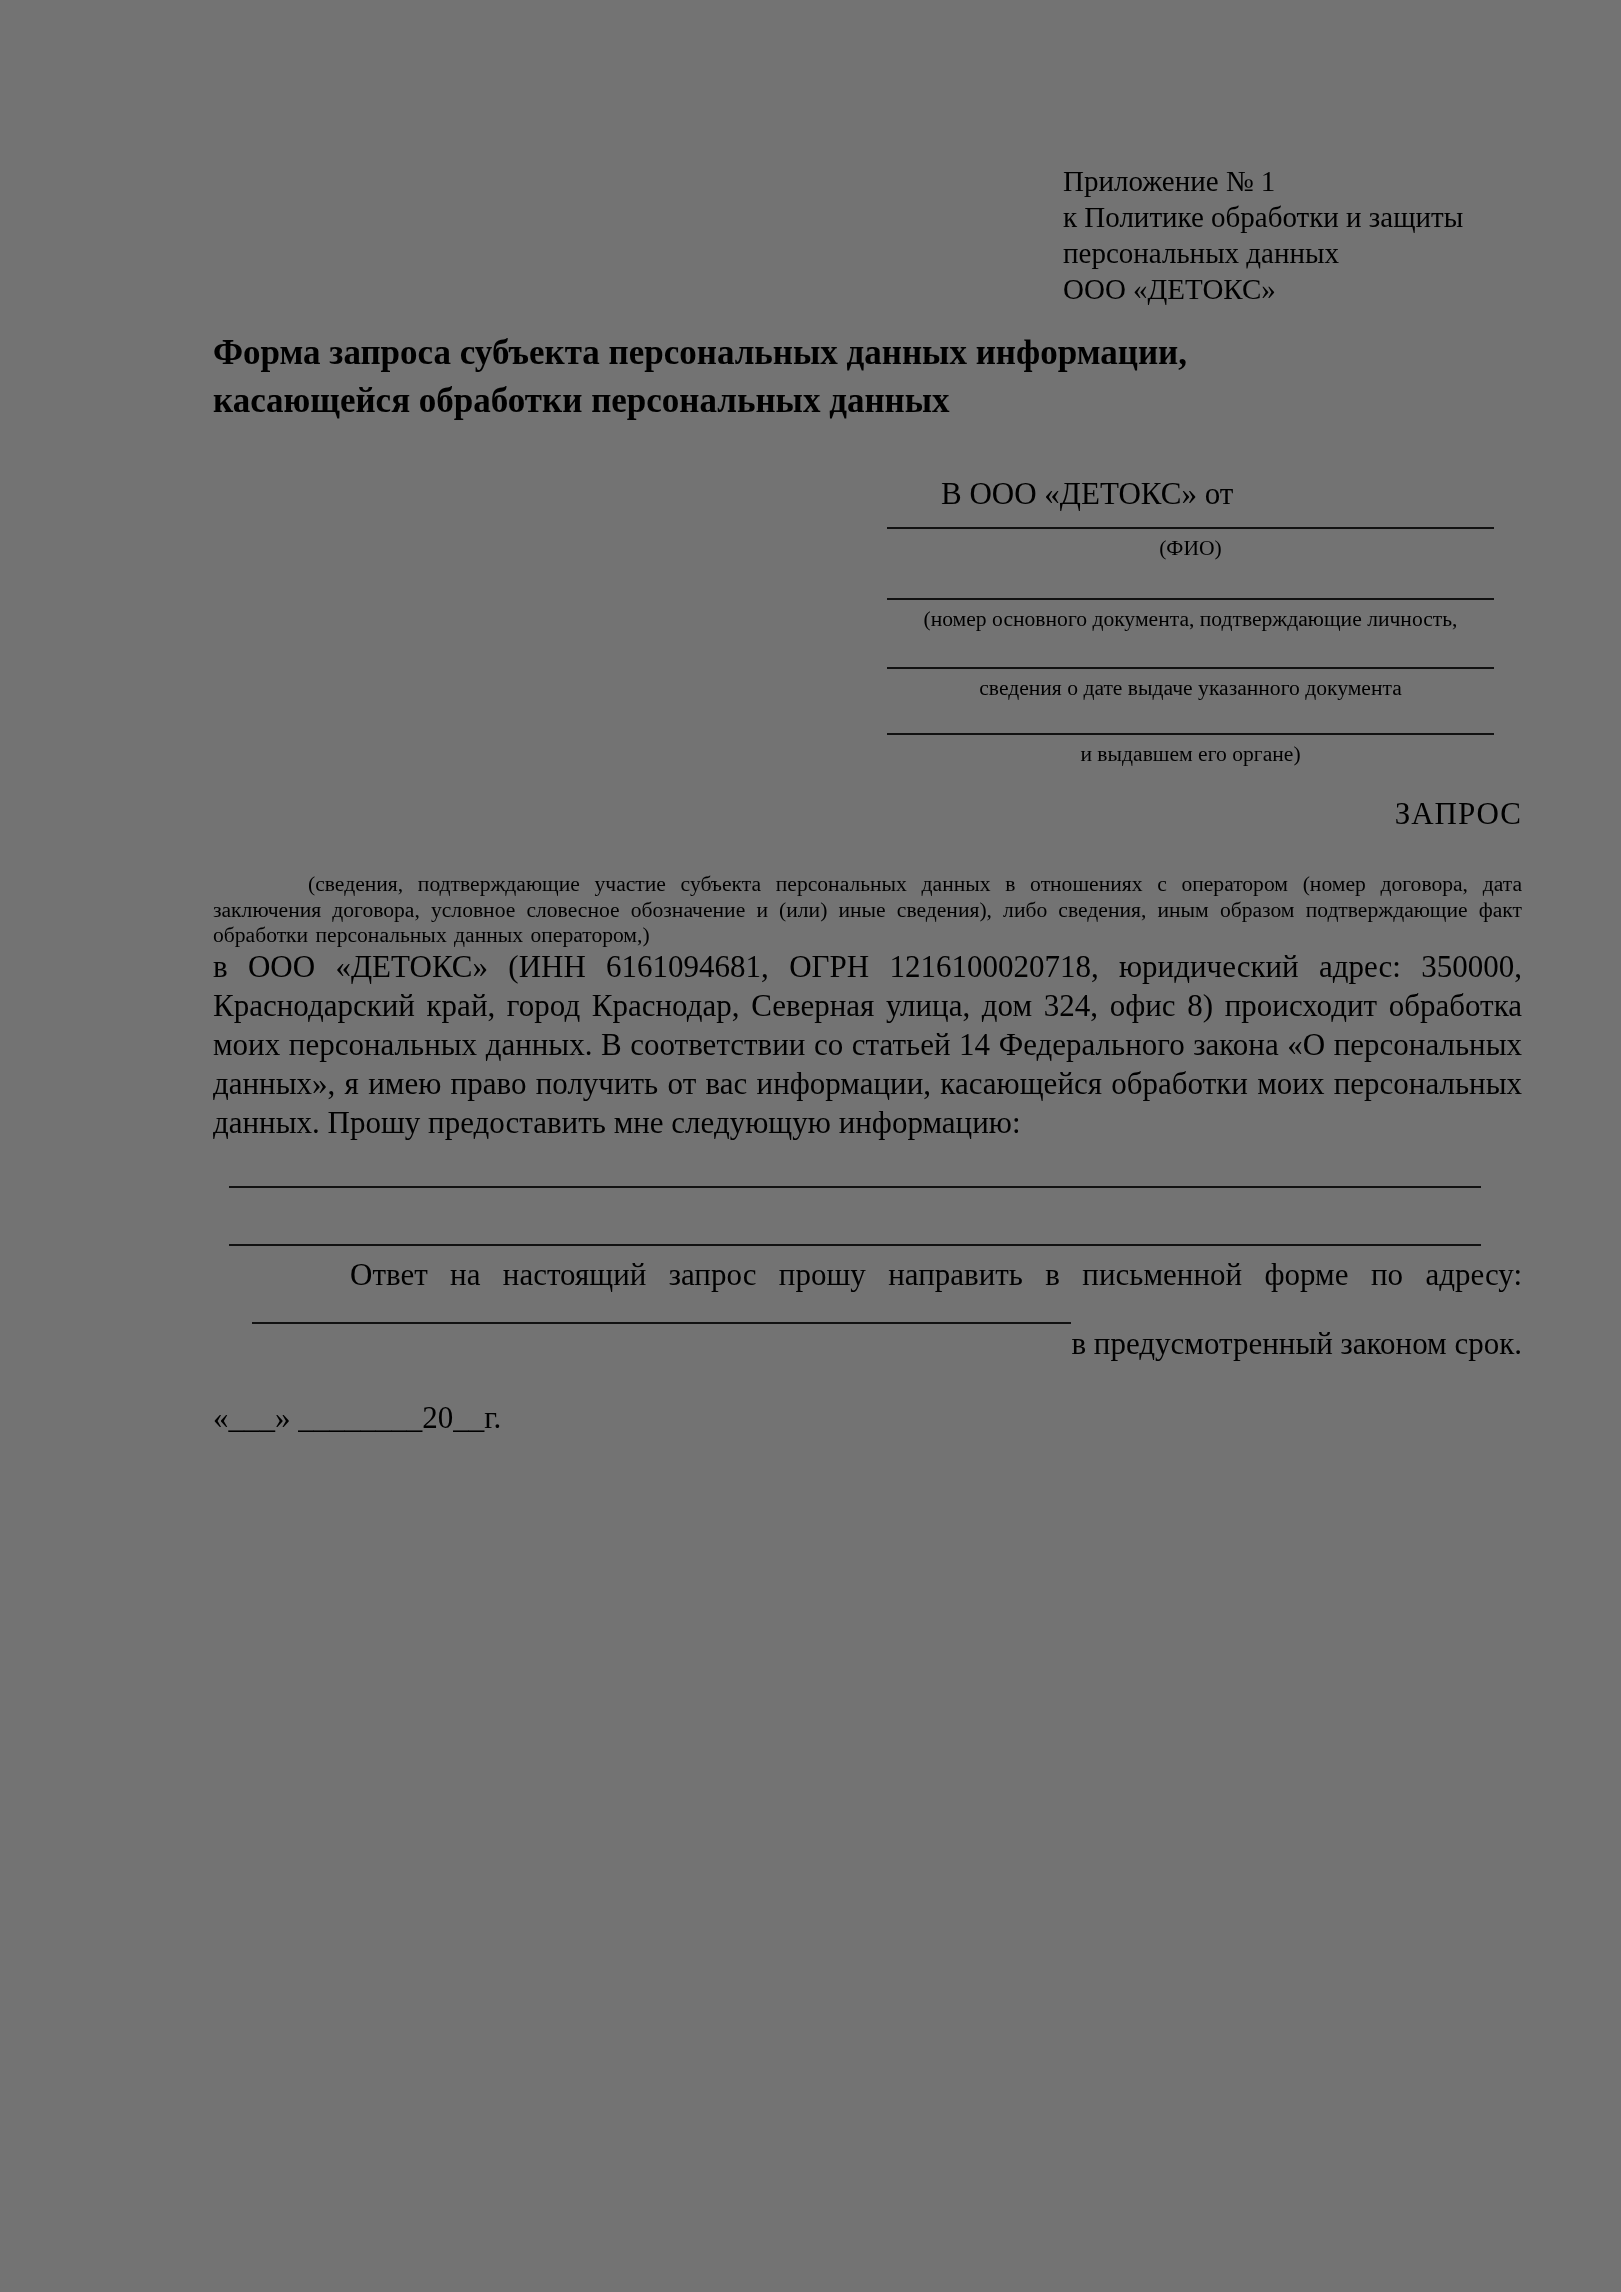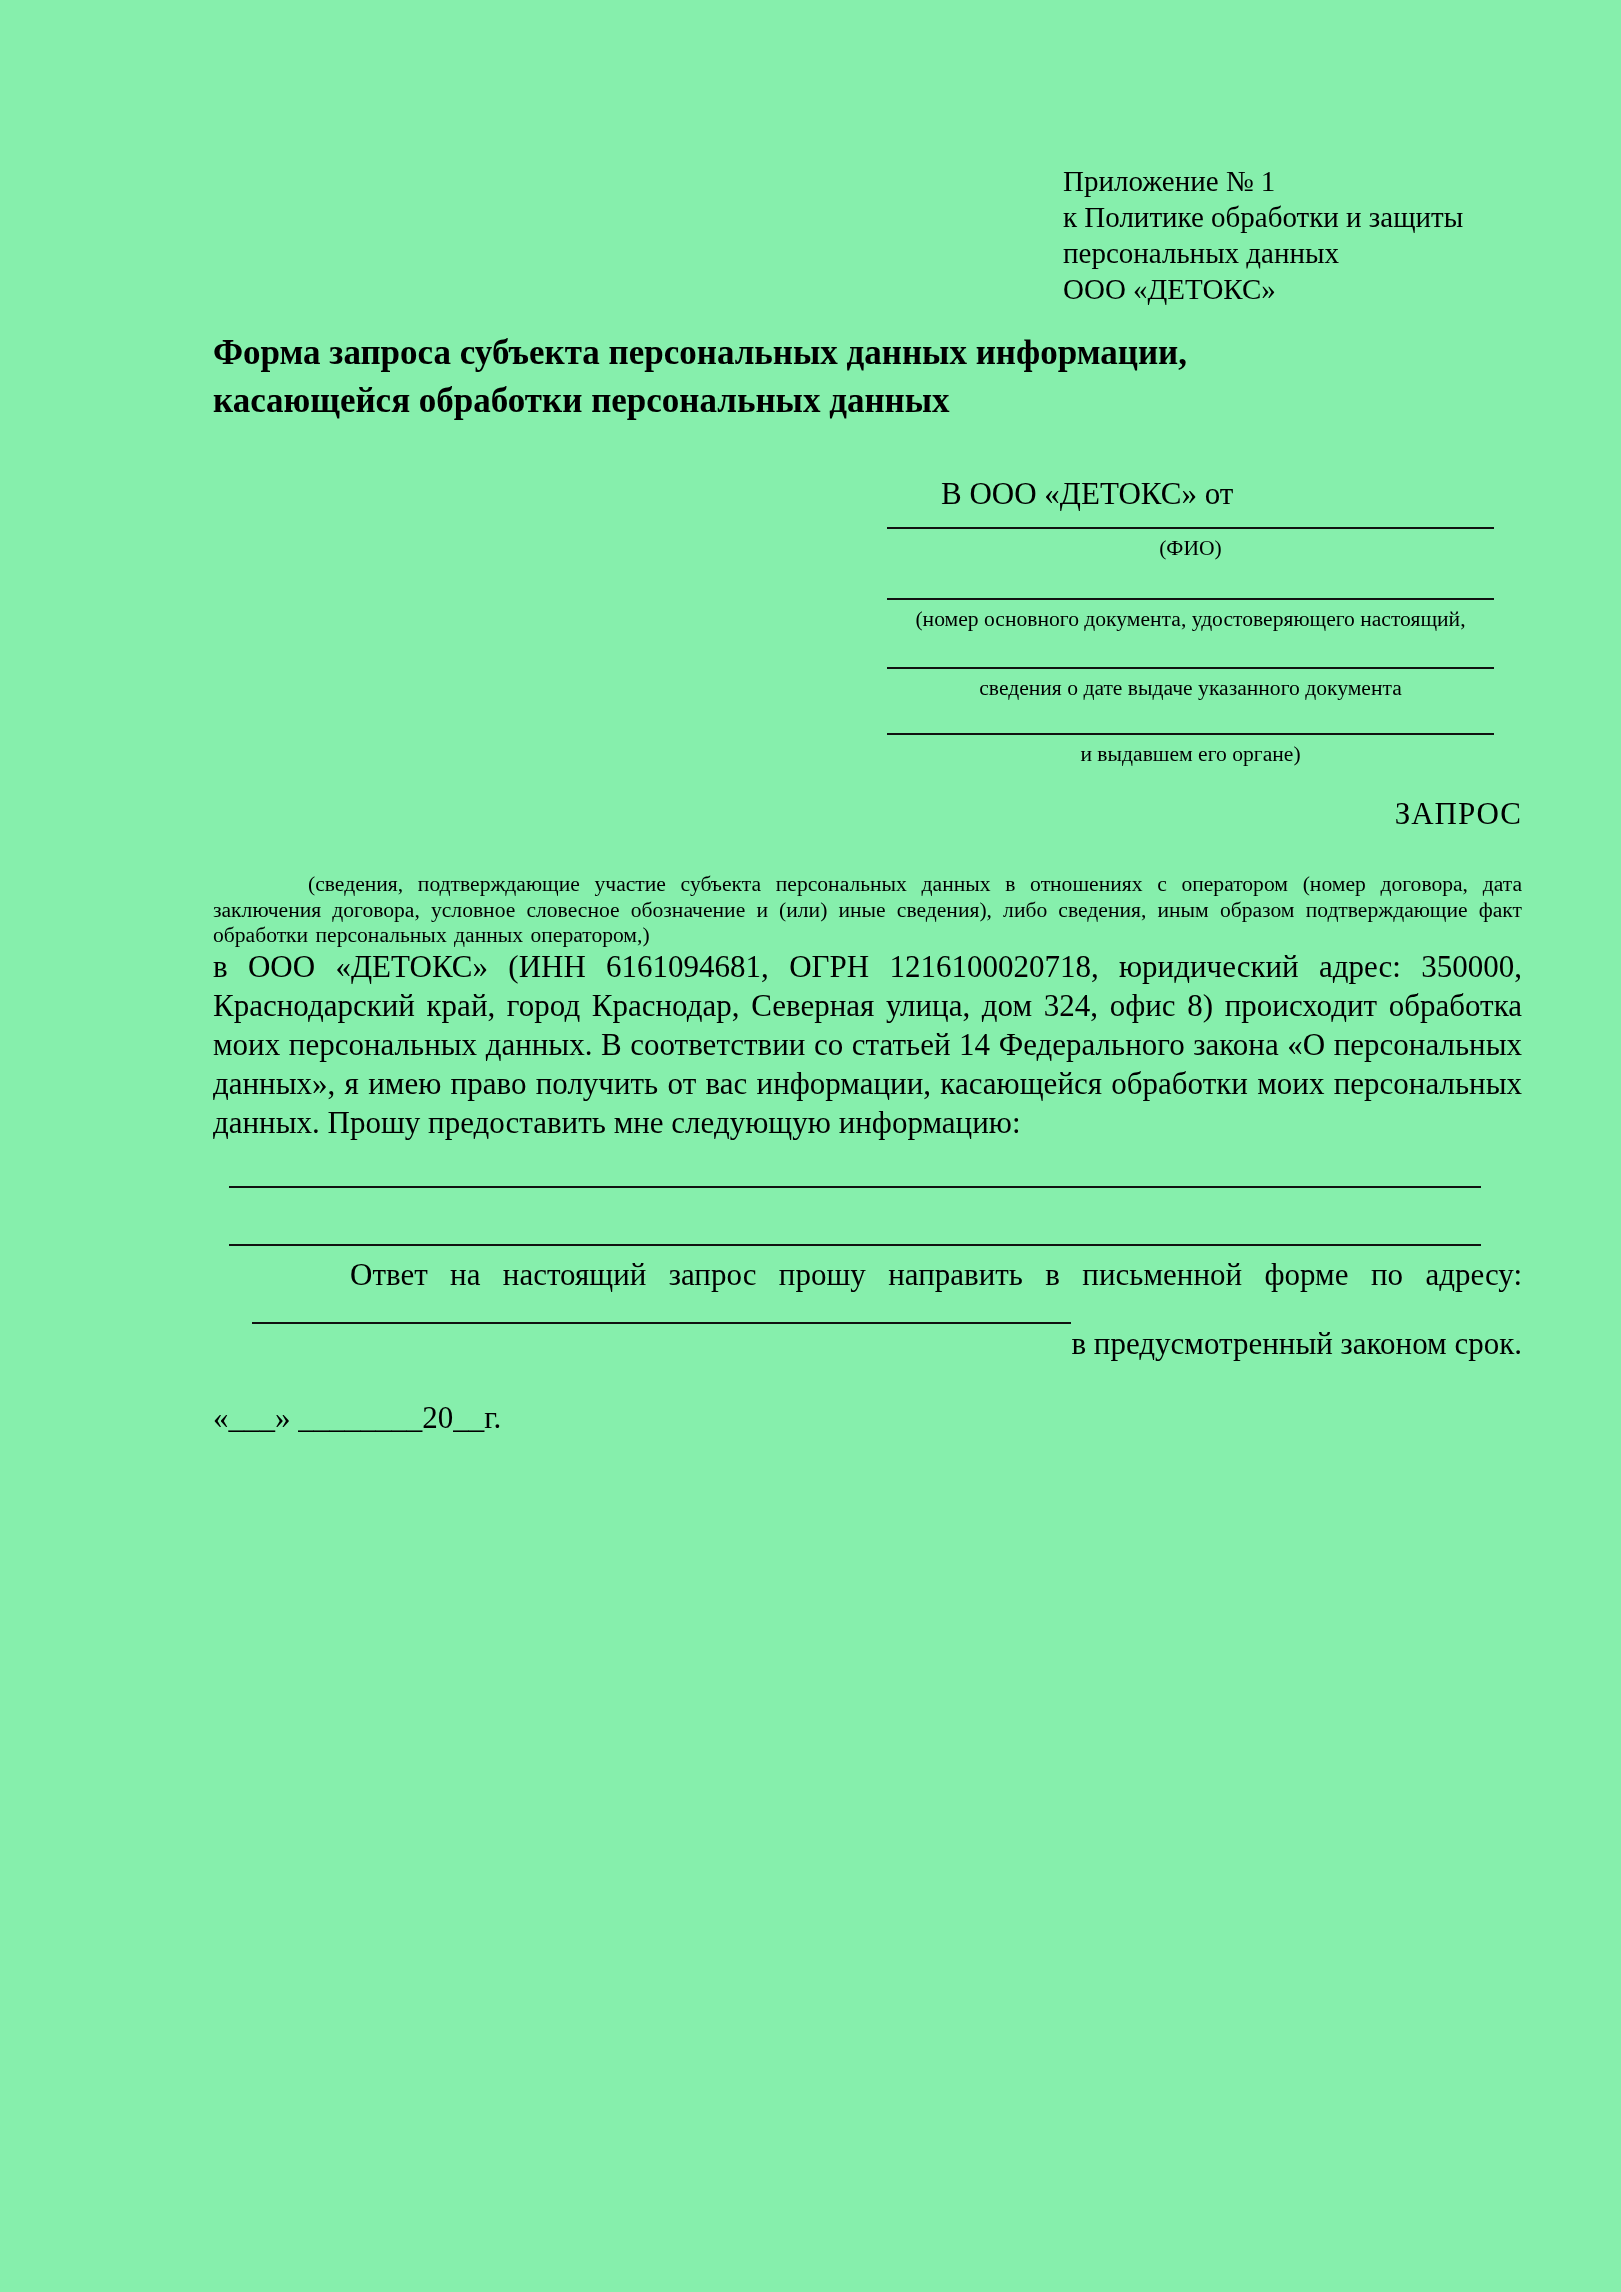--- a/index.html
+++ b/index.html
@@ -1,21 +1,21 @@
 <!DOCTYPE html>
 <html lang="ru"><head>
 <meta charset="utf-8">
 <style>
   * { margin: 0; padding: 0; box-sizing: border-box; }
   html, body { background: #e8e8e8; }
   .page {
     position: relative;
     width: 1621px;
     height: 2293px;
-    background: #86efac;
+    background: #737373;
     color: #000000;
     font-family: "Liberation Serif", "DejaVu Serif", serif;
     overflow: hidden;
     margin: 0 auto;
   }
   
   .appendix {
     position: absolute;
     left: 1063px;
     top: 163px;
@@ -186,21 +186,21 @@
     <div>Форма запроса субъекта персональных данных информации,</div>
     <div>касающейся обработки персональных данных</div>
   </div>
 
   <div class="addressee">В ООО «ДЕТОКС» от</div>
 
   <div class="field f1">
     <span>(ФИО)</span>
   </div>
   <div class="field f2">
-    <span>(номер основного документа, удостоверяющего настоящий,</span>
+    <span>(номер основного документа, подтверждающие личность,</span>
   </div>
   <div class="field f3">
     <span>сведения о дате выдаче указанного документа</span>
   </div>
   <div class="field f4">
     <span>и выдавшем его органе)</span>
   </div>
 
   <div class="request-heading">ЗАПРОС</div>
 

